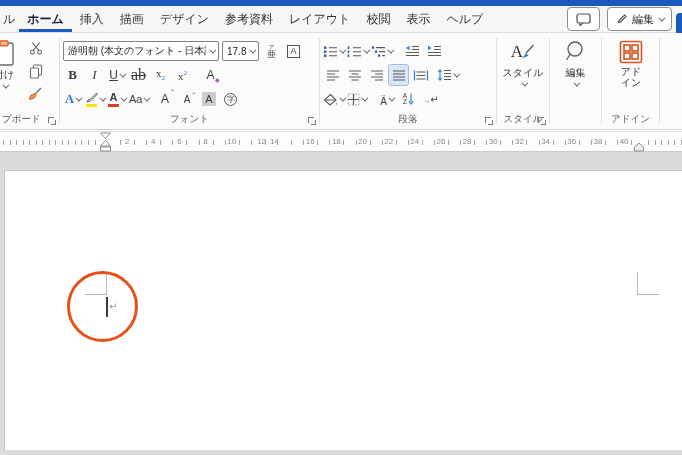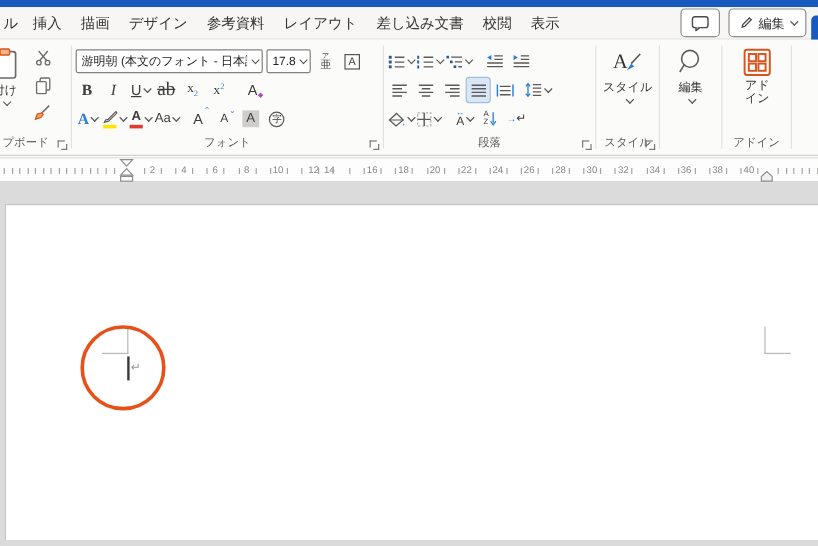--- a/index.html
+++ b/index.html
@@ -75,28 +75,29 @@
 </style>
 </head>
 <body>
 
 <div id="app">
 
   <div class="titlebar"></div>
 
   <div class="menubar">
     <div class="mtab partial">ル</div>
+    <div class="mtab active">ホーム</div>
     <div class="mtab">挿入</div>
     <div class="mtab">描画</div>
     <div class="mtab">デザイン</div>
     <div class="mtab">参考資料</div>
     <div class="mtab">レイアウト</div>
-    <div class="mtab">差し込み文書</div>
     <div class="mtab">校閲</div>
     <div class="mtab">表示</div>
+    <div class="mtab">ヘルプ</div>
     <div class="mright">
       <div class="pillbtn">
         <svg width="15" height="13" viewBox="0 0 15 13">
           <rect x="1" y="1" width="13" height="9" rx="2" fill="none" stroke="#4a4a4a" stroke-width="1.2"></rect>
           <path d="M4 10 L4 12.5 L7 10" fill="#fff" stroke="#4a4a4a" stroke-width="1.2"></path>
         </svg>
       </div>
       <div class="pillbtn">
         <svg width="12" height="12" viewBox="0 0 12 12">
           <path d="M2.5 9.5 L3 7.5 L8.5 2 L10 3.5 L4.5 9 Z M2.5 9.5 L4.5 9" fill="none" stroke="#4a4a4a" stroke-width="1.1"></path>

